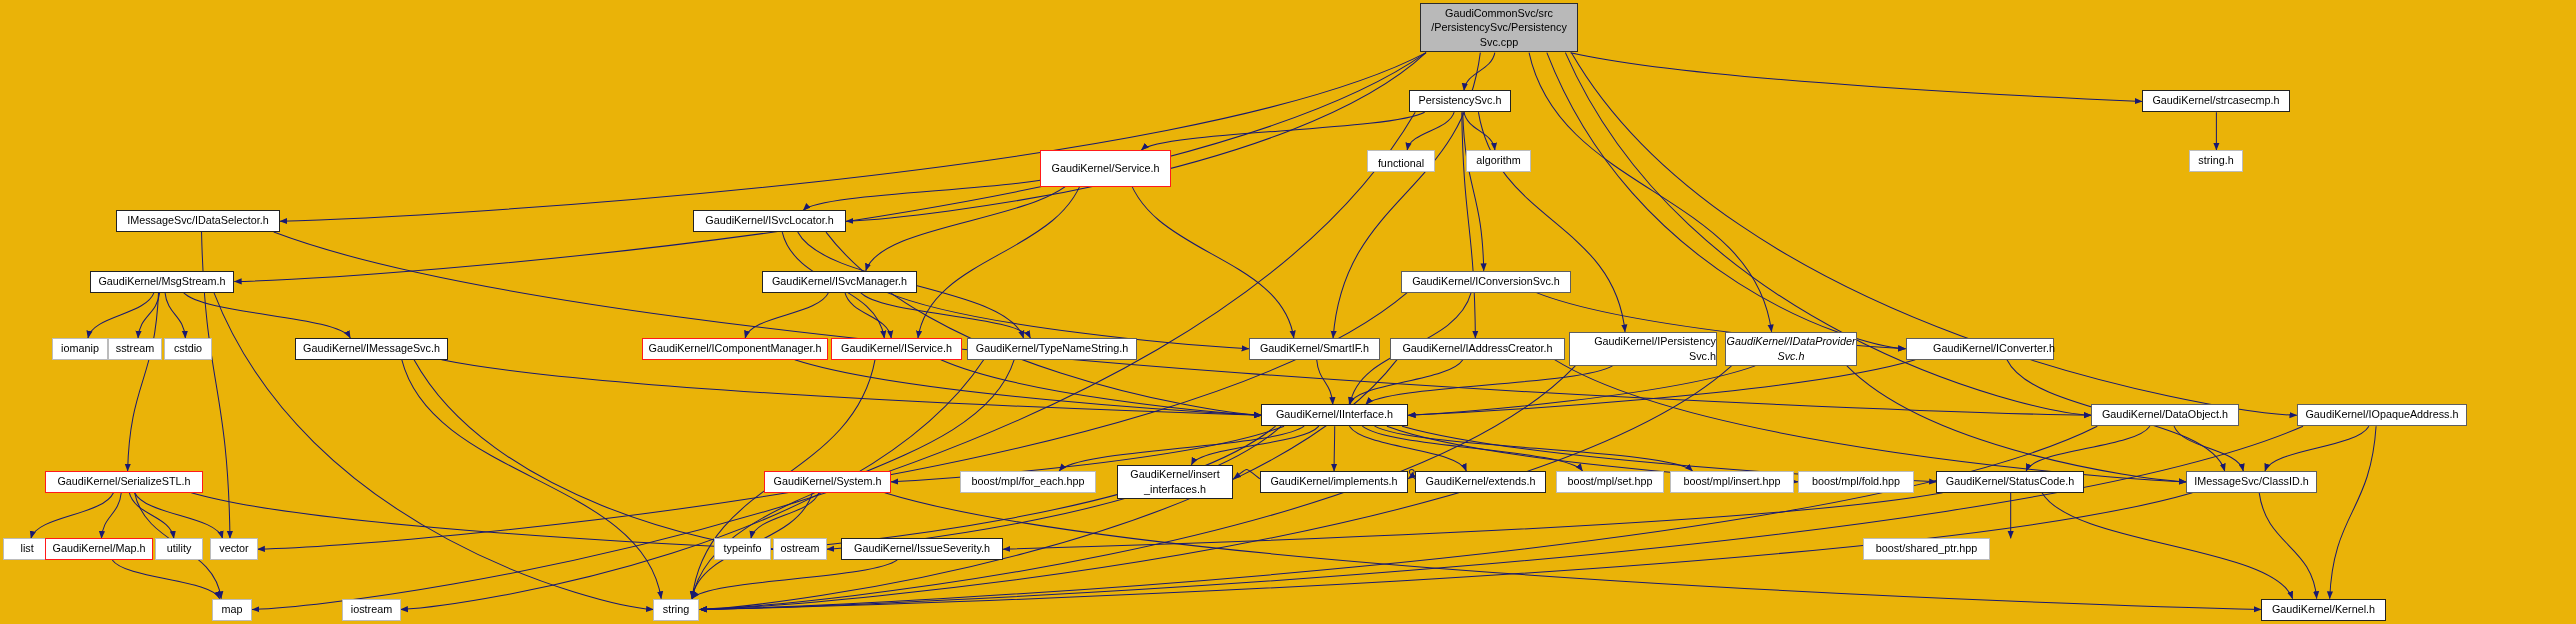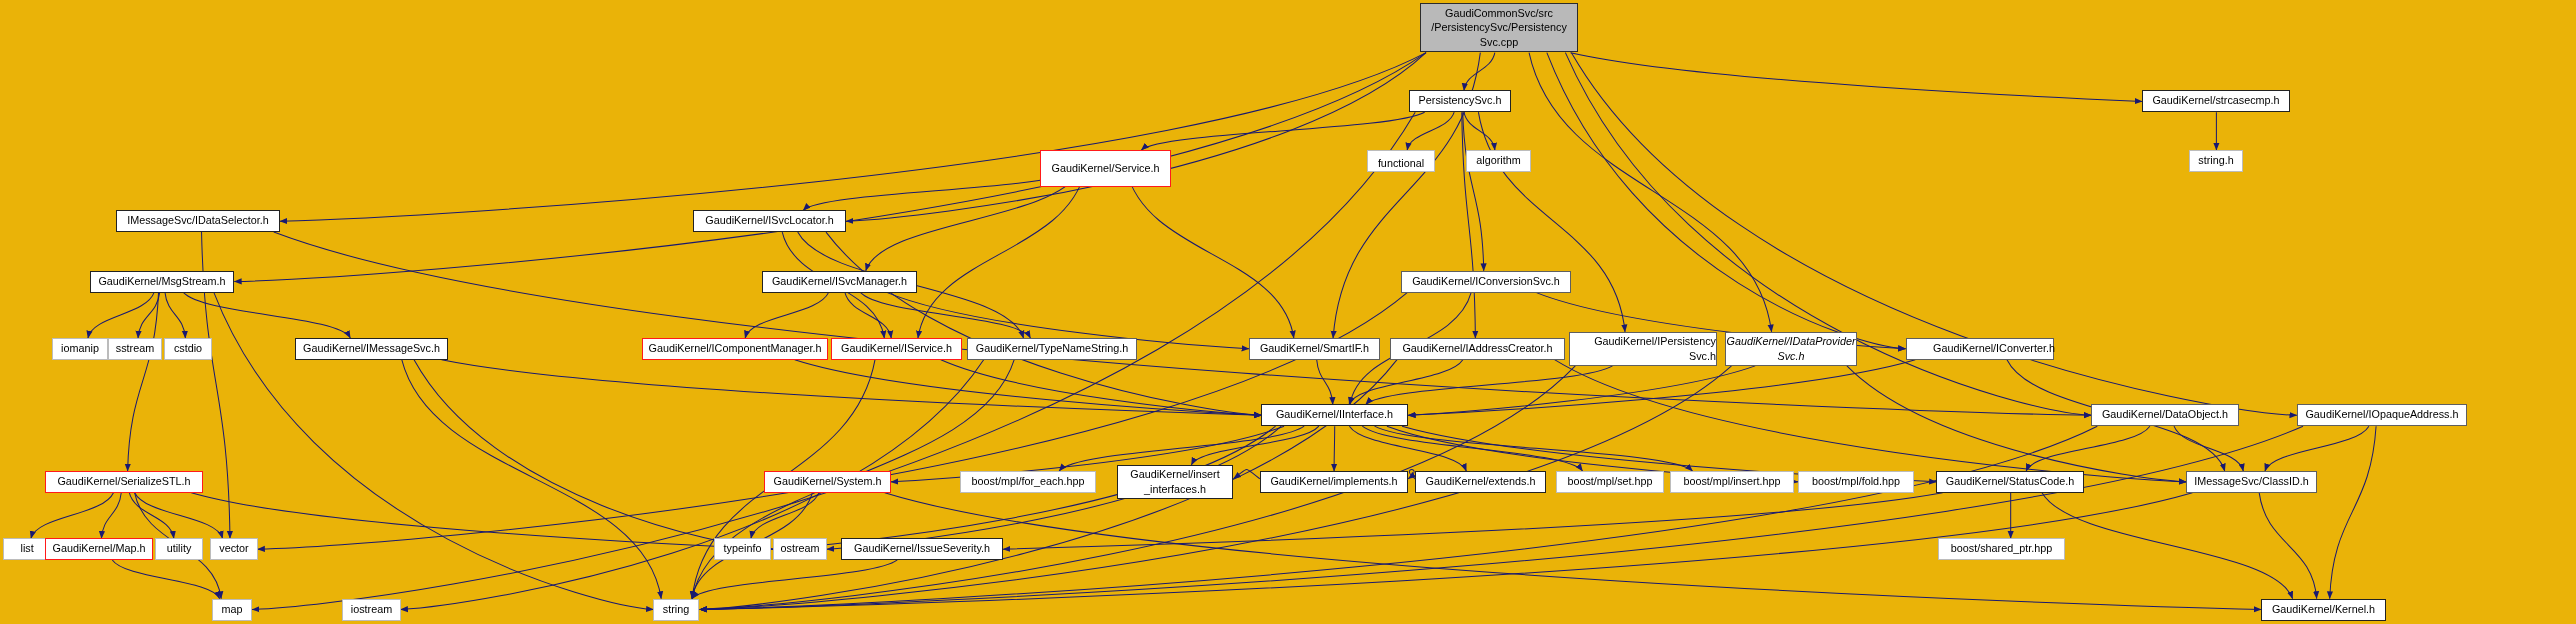--- a/index.html
+++ b/index.html
@@ -257,21 +257,21 @@
       </div>
       <div class="node system" style="left: 714px; top: 538px; width: 57px; height: 21.7px;">
         <div class="ln">typeinfo</div>
       </div>
       <div class="node system" style="left: 773px; top: 538px; width: 54px; height: 21.7px;">
         <div class="ln">ostream</div>
       </div>
       <div class="node header emph" style="left: 841px; top: 538px; width: 162px; height: 21.7px;">
         <div class="ln">GaudiKernel/IssueSeverity.h</div>
       </div>
-      <div class="node system" style="left: 1938px; top: 538px; width: 127px; height: 21.7px;">
+      <div class="node system" style="left: 1863px; top: 538px; width: 127px; height: 21.7px;">
         <div class="ln">boost/shared_ptr.hpp</div>
       </div>
       <div class="node system" style="left: 212px; top: 599px; width: 40px; height: 21.7px;">
         <div class="ln">map</div>
       </div>
       <div class="node system" style="left: 342px; top: 599px; width: 59px; height: 21.7px;">
         <div class="ln">iostream</div>
       </div>
       <div class="node system" style="left: 653px; top: 599px; width: 46px; height: 21.7px;">
         <div class="ln">string</div>

